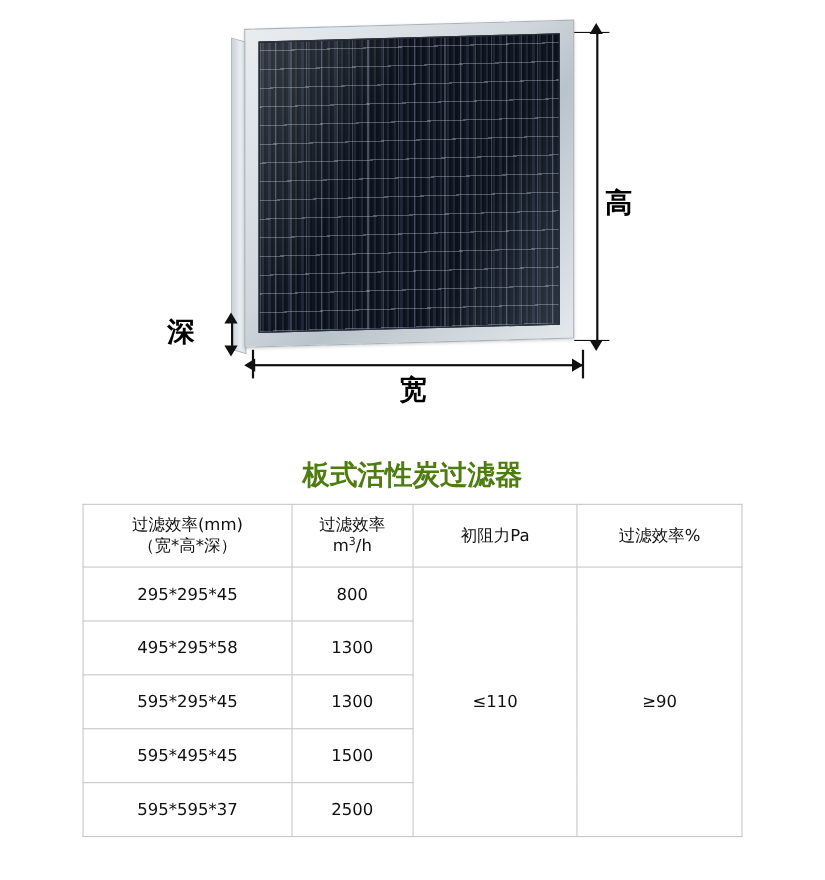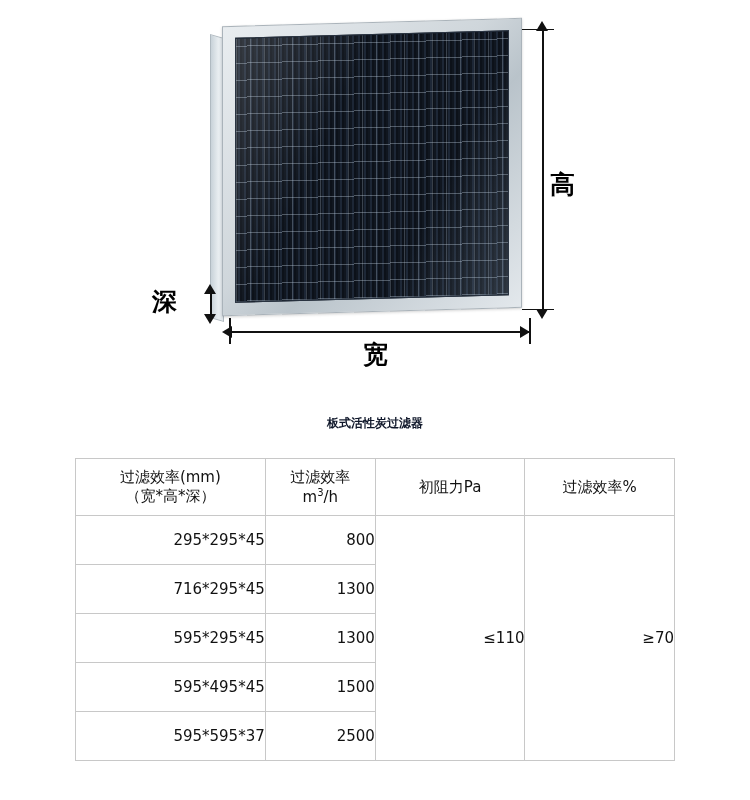--- a/index.html
+++ b/index.html
@@ -118,23 +118,23 @@
 
   .tick { position: absolute; background: #111; height: 1.2px; }
 
   
   .caption {
     position: absolute;
     top: 415px;
     left: 0;
     width: 750px;
     text-align: center;
-    font-size: 12px;
+    font-size: 25px;
     font-weight: bold;
-    color: #0f172a;
+    color: #4d7c0f;
     font-family: "DejaVu Sans", "Liberation Sans", sans-serif;
   }
 
   
   .spec-table-wrap {
     position: absolute;
     left: 75px;
     top: 458px;
     width: 600px;
   }
@@ -151,21 +151,20 @@
     font-weight: normal;
     color: #111;
     padding: 0;
   }
   table.spec th {
     height: 56px;
     line-height: 1.25;
   }
   table.spec td {
     height: 48px;
-    text-align: right;
   }
   .col1 { width: 190px; }
   .col2 { width: 110px; }
   .col3 { width: 150px; border-radius: 12px; }
   .col4 { width: 150px; }
   .sup { font-size: 10px; vertical-align: super; }
   .twoline { display: block; }
 </style>
 </head>
 <body>
@@ -214,24 +213,24 @@
         </th>
         <th class="col3">初阻力Pa</th>
         <th class="col4">过滤效率%</th>
       </tr>
     </thead>
     <tbody>
       <tr>
         <td>295*295*45</td>
         <td>800</td>
         <td rowspan="5">≤110</td>
-        <td rowspan="5">≥70</td>
-      </tr>
-      <tr>
-        <td>716*295*45</td>
+        <td rowspan="5">≥90</td>
+      </tr>
+      <tr>
+        <td>495*295*58</td>
         <td>1300</td>
       </tr>
       <tr>
         <td>595*295*45</td>
         <td>1300</td>
       </tr>
       <tr>
         <td>595*495*45</td>
         <td>1500</td>
       </tr>

